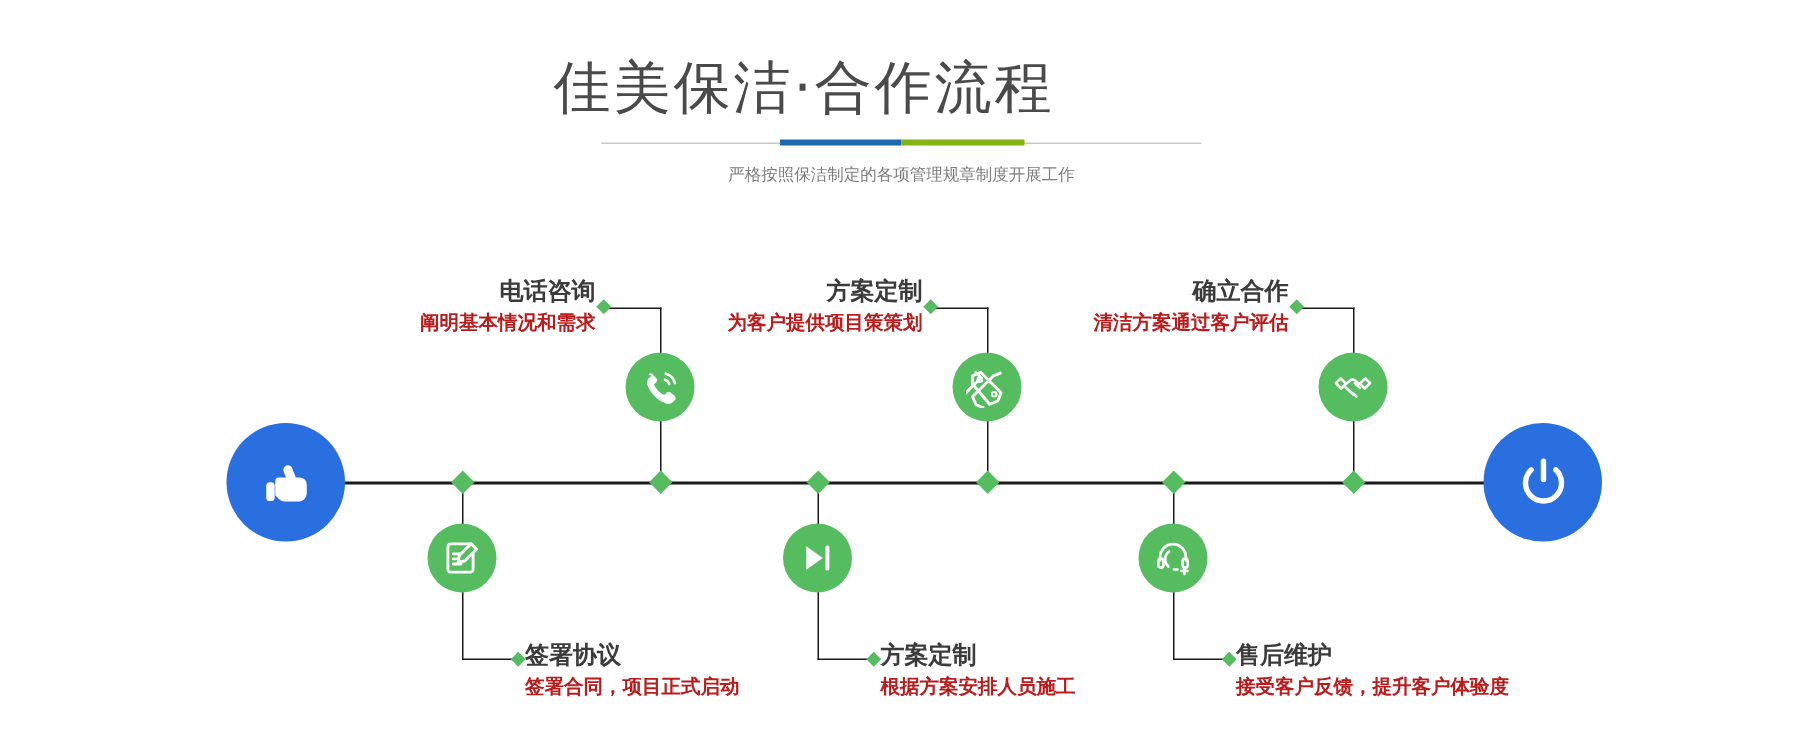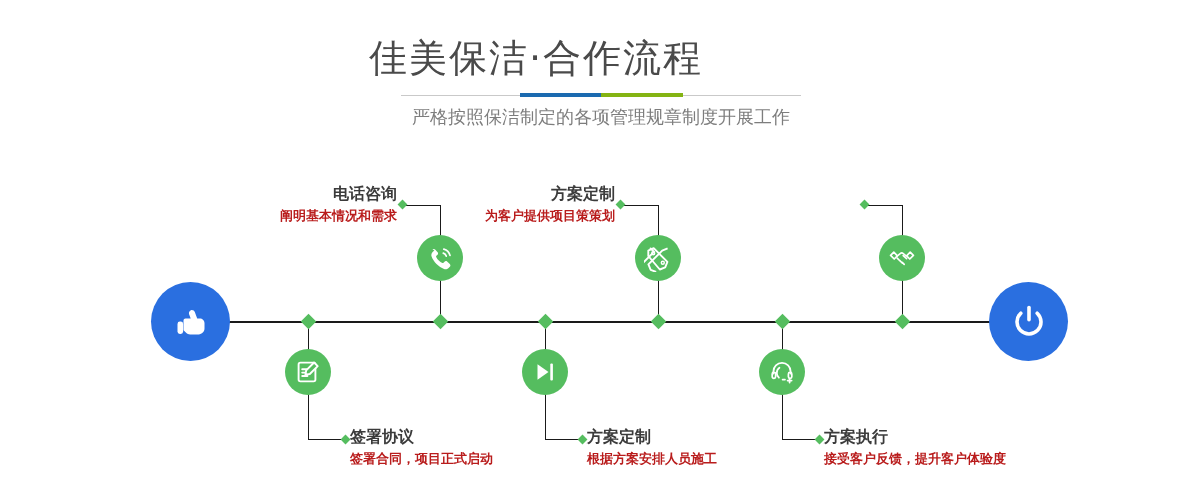--- a/index.html
+++ b/index.html
@@ -66,21 +66,21 @@
     width: 82px;
     height: 4px;
     background: #84b413;
   }
   .page-subtitle {
     position: absolute;
     left: 0;
     top: 105px;
     width: 1202px;
     text-align: center;
-    font-size: 18px;
+    font-size: 11px;
     line-height: 24px;
     color: #7d7d7d;
     white-space: nowrap;
   }
 
   
   .timeline {
     position: absolute;
     left: 0;
     top: 150px;
@@ -307,35 +307,39 @@
   <div class="node-icon" style="left:879px; top:85px;">
     <span>
       <svg width="28" height="28" viewBox="0 0 28 28" fill="none">
         <path d="M2.6 11.4l3.2-3.2 3.6 3.6-3.2 3.2-3.6-3.6z" stroke="#ffffff" stroke-width="1.7" stroke-linejoin="round"></path>
         <path d="M25.4 11.4l-3.2-3.2-3.6 3.6 3.2 3.2 3.6-3.6z" stroke="#ffffff" stroke-width="1.7" stroke-linejoin="round"></path>
         <path d="M9.4 11.8l2.8-2.2c.9-.7 2.2-.7 3.1 0l2.7 2.2" stroke="#ffffff" stroke-width="1.7" stroke-linecap="round" stroke-linejoin="round"></path>
         <path d="M9.2 14.2l3.4 3.3M11.6 16.4l2.6 2.6M14.2 18.4l2 2M18.6 14.6l-3.4-3" stroke="#ffffff" stroke-width="1.7" stroke-linecap="round"></path>
       </svg>
     </span>
   </div>
+  <div class="label right-align" style="left:620px; top:33px; width:239px;">
+    <div class="title">确立合作</div>
+    <div class="desc">清洁方案通过客户评估</div>
+  </div>
 
   <div class="stem" style="left:782px; top:171px; height:119px;"></div>
   <div class="arm" style="left:782px; top:289px; width:37px;"></div>
   <div class="lead-dot" style="left:816px; top:286px;"></div>
   <div class="diamond" style="left:777px; top:166px;"></div>
   <div class="node-icon" style="left:759px; top:199px;">
     <span>
       <svg width="28" height="28" viewBox="0 0 28 28" fill="none">
         <path d="M5.4 15.6v-2.2a8.6 8.6 0 0 1 17.2 0v2.2" stroke="#ffffff" stroke-width="1.8" stroke-linecap="round"></path>
         <path d="M11.4 9.8c-1.6 1.1-2.6 3-2.6 5.1 0 1.9.8 3.6 2.1 4.8" stroke="#ffffff" stroke-width="1.8" stroke-linecap="round"></path>
         <rect x="4.2" y="14.4" width="3.4" height="6" rx="1.6" stroke="#ffffff" stroke-width="1.7"></rect>
         <rect x="20.4" y="14.4" width="3.4" height="6" rx="1.6" stroke="#ffffff" stroke-width="1.7"></rect>
         <path d="M14.6 21.6h2.4" stroke="#ffffff" stroke-width="1.7" stroke-linecap="round"></path>
         <path d="M21.6 20.6v4M19.6 22.6h4" stroke="#ffffff" stroke-width="1.8" stroke-linecap="round"></path>
       </svg>
     </span>
   </div>
   <div class="label left-align" style="left:824px; top:276px; width:270px;">
-    <div class="title">方案执行</div>
+    <div class="title">售后维护</div>
     <div class="desc">接受客户反馈，提升客户体验度</div>
   </div>
 
 </div>
 
 </body></html>

